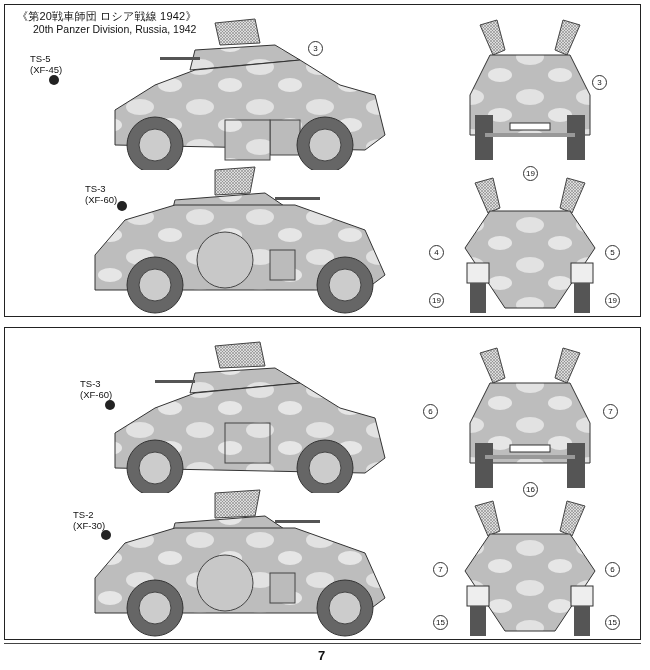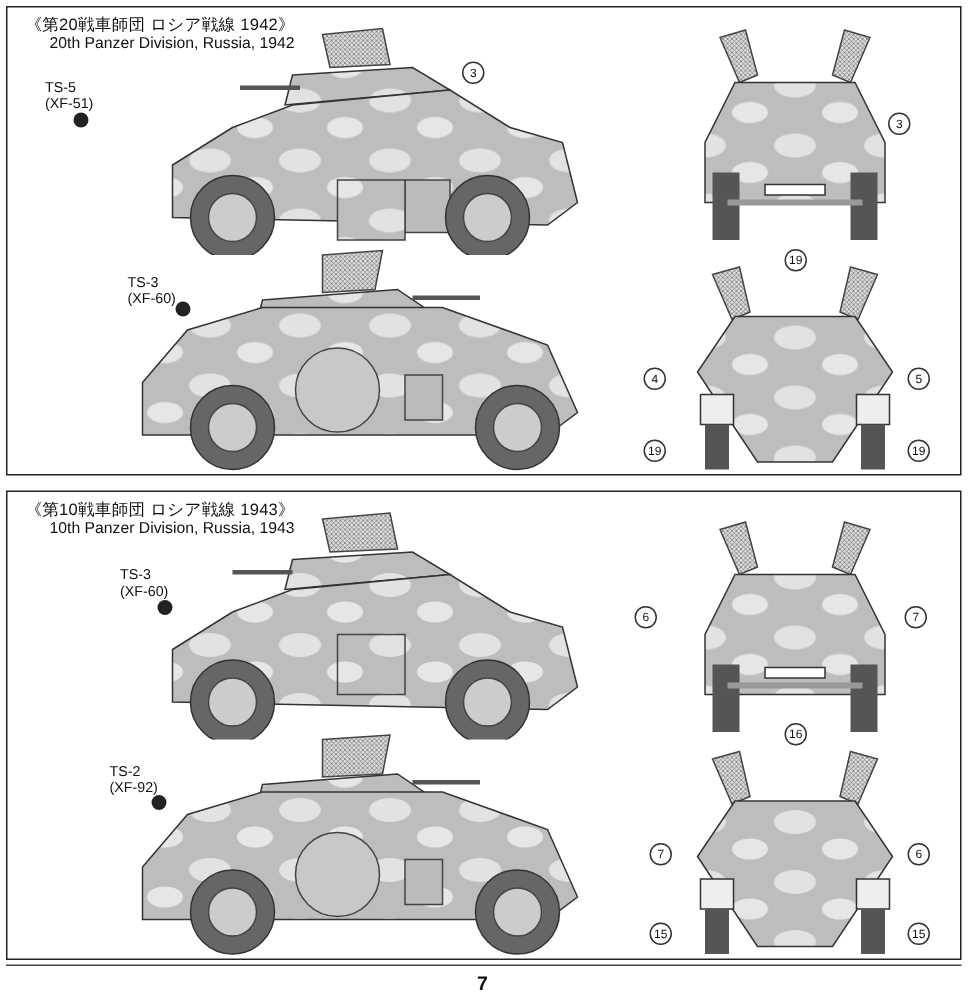--- a/index.html
+++ b/index.html
@@ -41,21 +41,21 @@
     <polygon points="50,95 90,70 130,55 235,45 275,70 310,80 320,120 300,135 50,130" fill="url(#camo1)" stroke="#333"></polygon>
     <rect x="205" y="105" width="30" height="35" fill="#bbb" stroke="#444"></rect>
     <rect x="160" y="105" width="45" height="40" fill="url(#camo1)" stroke="#444"></rect>
     <circle cx="90" cy="130" r="28" fill="#666" stroke="#333"></circle>
     <circle cx="90" cy="130" r="16" fill="#ccc" stroke="#444"></circle>
     <circle cx="260" cy="130" r="28" fill="#666" stroke="#333"></circle>
     <circle cx="260" cy="130" r="16" fill="#ccc" stroke="#444"></circle>
   </svg>
   <div class="callout" style="left:25px;top:48px">
     <div>TS-5</div>
-    <div>(XF-51)</div>
+    <div>(XF-45)</div>
   </div>
   <div class="paint-dot" style="left:44px;top:70px"></div>
   <div class="num" style="left:303px;top:36px">3</div>
 
   <svg style="left:60px;top:160px" width="340" height="150" viewBox="0 0 340 150">
     <polygon points="150,5 190,2 185,28 150,30" fill="url(#mesh)" stroke="#444"></polygon>
     <polygon points="110,35 200,28 225,45 105,55" fill="url(#camo1)" stroke="#333"></polygon>
     <rect x="210" y="32" width="45" height="3" fill="#555"></rect>
     <polygon points="30,90 60,55 110,40 230,40 300,65 320,110 300,125 30,125" fill="url(#camo1)" stroke="#333"></polygon>
     <circle cx="160" cy="95" r="28" fill="#c8c8c8" stroke="#444"></circle>
@@ -92,22 +92,20 @@
     <rect x="15" y="110" width="16" height="30" fill="#555"></rect>
     <rect x="119" y="110" width="16" height="30" fill="#555"></rect>
   </svg>
   <div class="num" style="left:424px;top:240px">4</div>
   <div class="num" style="left:600px;top:240px">5</div>
   <div class="num" style="left:424px;top:288px">19</div>
   <div class="num" style="left:600px;top:288px">19</div>
 </div>
 
 <div class="panel p2">
-  <div class="title-jp">《第10戦車師団 ロシア戦線 1943》</div>
-  <div class="title-en">10th Panzer Division, Russia, 1943</div>
 
   <svg style="left:60px;top:10px" width="340" height="155" viewBox="0 0 340 155">
     <polygon points="150,8 195,4 200,28 155,30" fill="url(#mesh)" stroke="#444"></polygon>
     <polygon points="130,35 210,30 235,45 125,55" fill="url(#camo1)" stroke="#333"></polygon>
     <rect x="90" y="42" width="40" height="3" fill="#555"></rect>
     <polygon points="50,95 90,70 130,55 235,45 275,70 310,80 320,120 300,135 50,130" fill="url(#camo1)" stroke="#333"></polygon>
     <rect x="160" y="85" width="45" height="40" fill="url(#camo1)" stroke="#444"></rect>
     <circle cx="90" cy="130" r="28" fill="#666" stroke="#333"></circle>
     <circle cx="90" cy="130" r="16" fill="#ccc" stroke="#444"></circle>
     <circle cx="260" cy="130" r="28" fill="#666" stroke="#333"></circle>
@@ -126,21 +124,21 @@
     <polygon points="30,90 60,55 110,40 230,40 300,65 320,110 300,125 30,125" fill="url(#camo1)" stroke="#333"></polygon>
     <circle cx="160" cy="95" r="28" fill="#c8c8c8" stroke="#444"></circle>
     <rect x="205" y="85" width="25" height="30" fill="#bbb" stroke="#444"></rect>
     <circle cx="90" cy="120" r="28" fill="#666" stroke="#333"></circle>
     <circle cx="90" cy="120" r="16" fill="#ccc" stroke="#444"></circle>
     <circle cx="280" cy="120" r="28" fill="#666" stroke="#333"></circle>
     <circle cx="280" cy="120" r="16" fill="#ccc" stroke="#444"></circle>
   </svg>
   <div class="callout" style="left:68px;top:181px">
     <div>TS-2</div>
-    <div>(XF-92)</div>
+    <div>(XF-30)</div>
   </div>
   <div class="paint-dot" style="left:96px;top:202px"></div>
 
   <svg style="left:450px;top:5px" width="150" height="160" viewBox="0 0 150 160">
     <polygon points="25,20 42,15 50,45 38,50" fill="url(#mesh)" stroke="#444"></polygon>
     <polygon points="108,15 125,20 112,50 100,45" fill="url(#mesh)" stroke="#444"></polygon>
     <polygon points="35,50 115,50 135,90 135,130 15,130 15,90" fill="url(#camo1)" stroke="#333"></polygon>
     <rect x="20" y="110" width="18" height="45" fill="#555"></rect>
     <rect x="112" y="110" width="18" height="45" fill="#555"></rect>
     <rect x="55" y="112" width="40" height="7" fill="#fff" stroke="#333"></rect>

